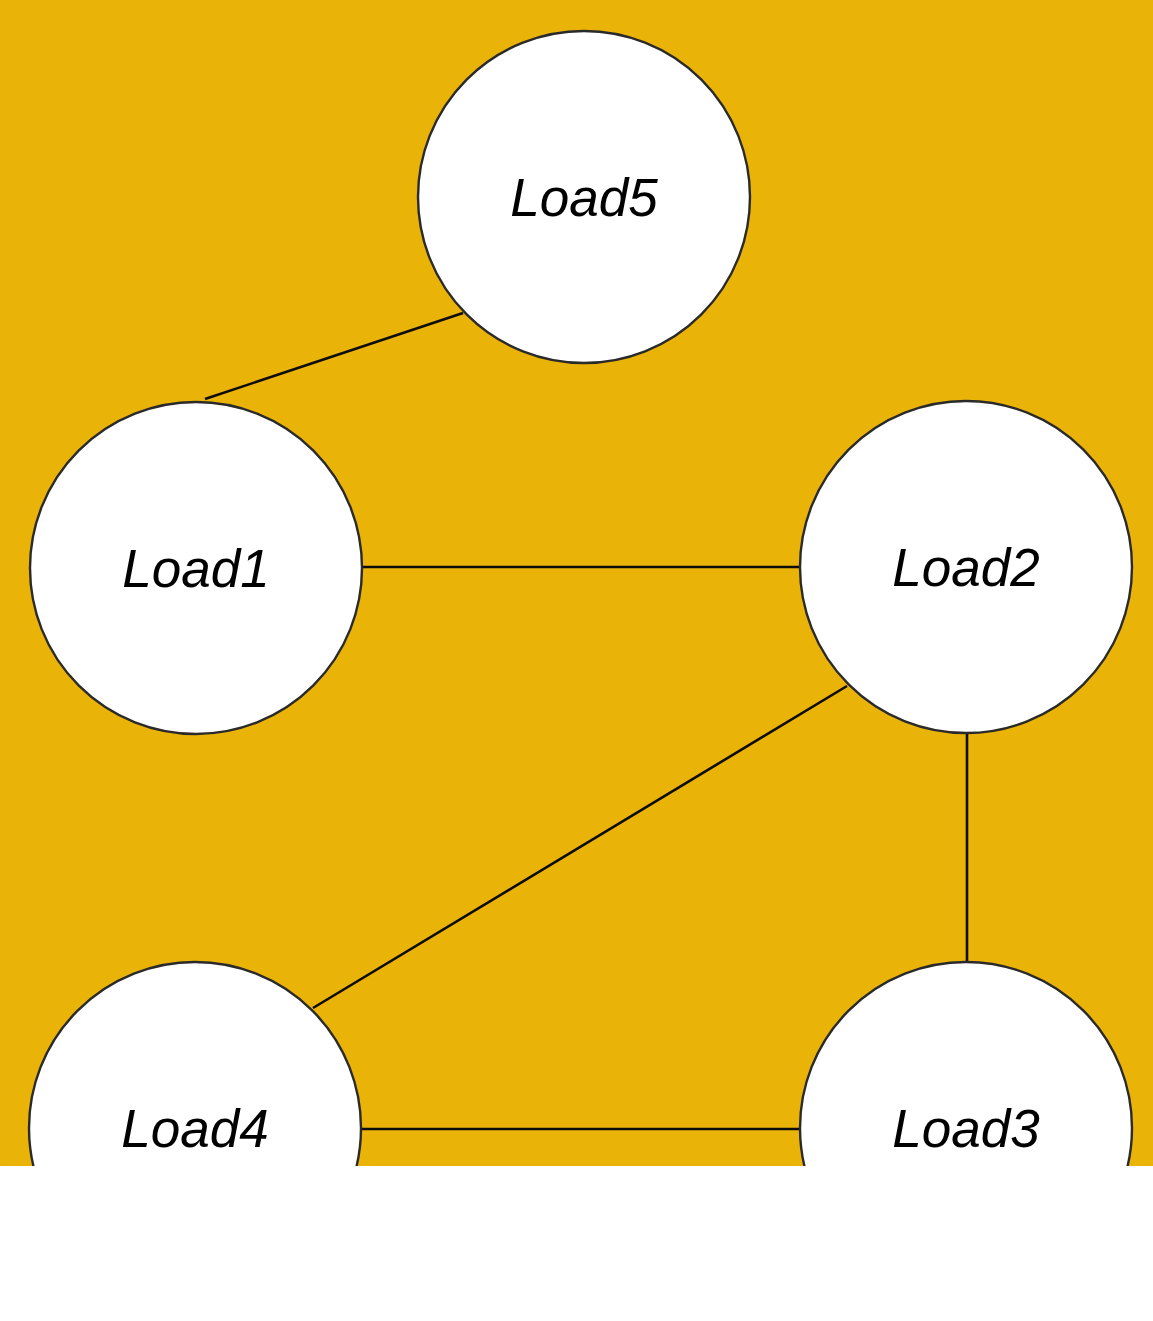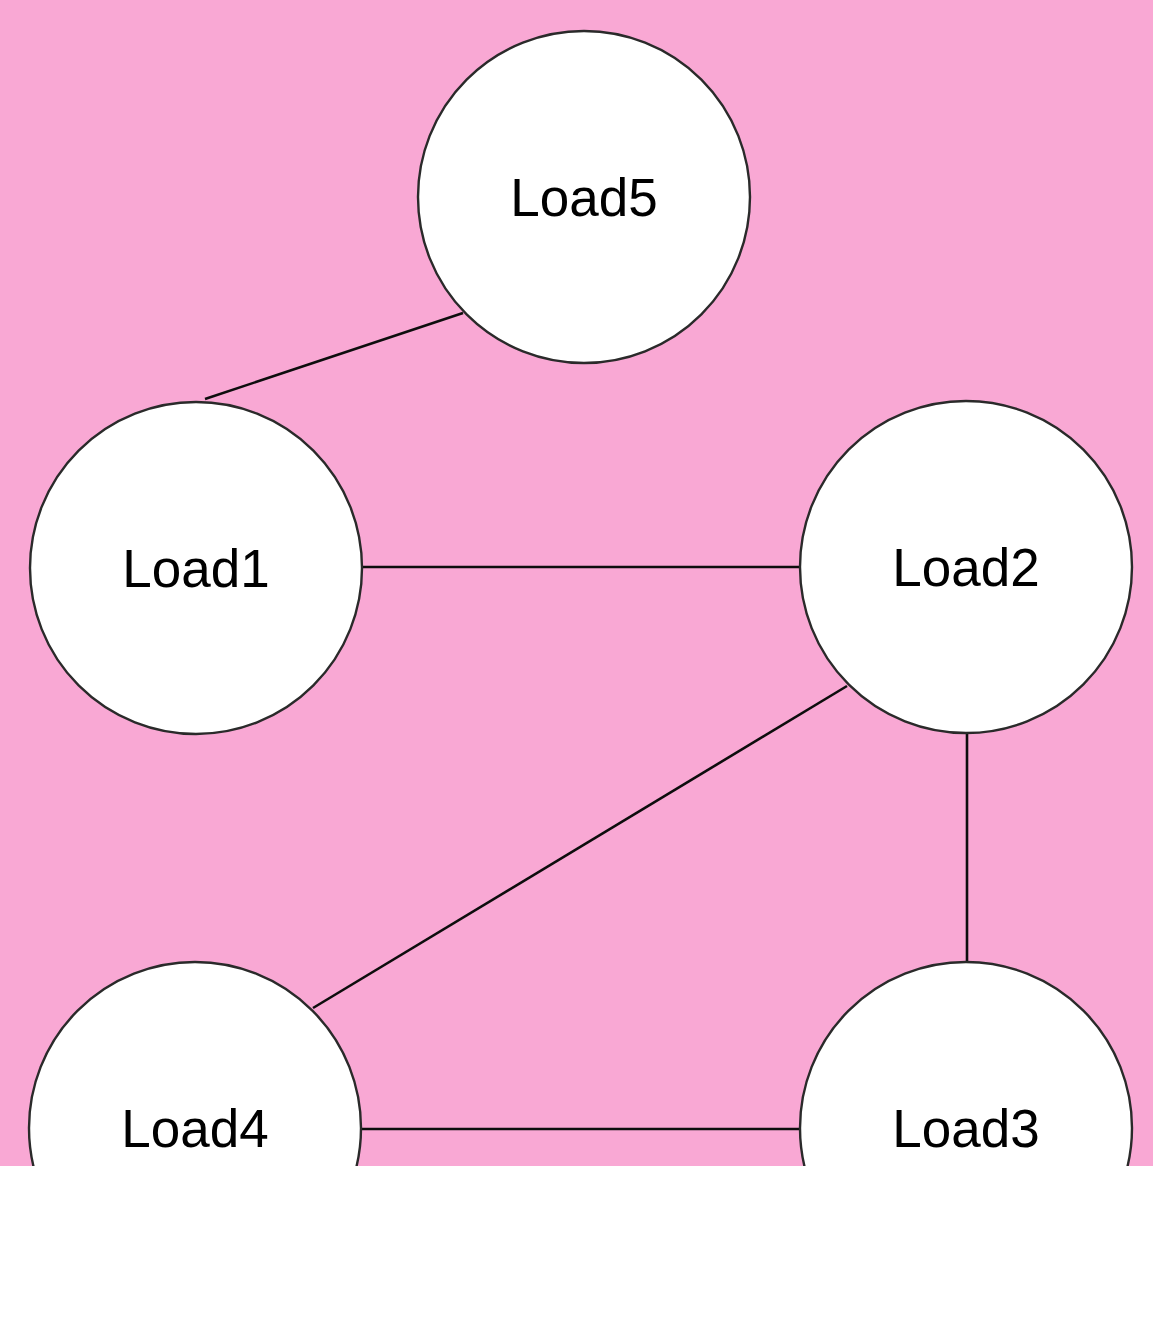--- a/index.html
+++ b/index.html
@@ -4,22 +4,23 @@
 <style>
   html, body {
     margin: 0;
     padding: 0;
     background: #ffffff;
   }
   .canvas-wrap {
     width: 1153px;
     height: 1166px;
     position: relative;
-    background: #f9a8d4;
+    background: #eab308;
     overflow: hidden;
+    font-style: italic;
   }
   svg {
     display: block;
   }
   .edge {
     stroke: #0d0d0d;
     stroke-width: 2.6;
     stroke-linecap: butt;
   }
   .node-circle {

